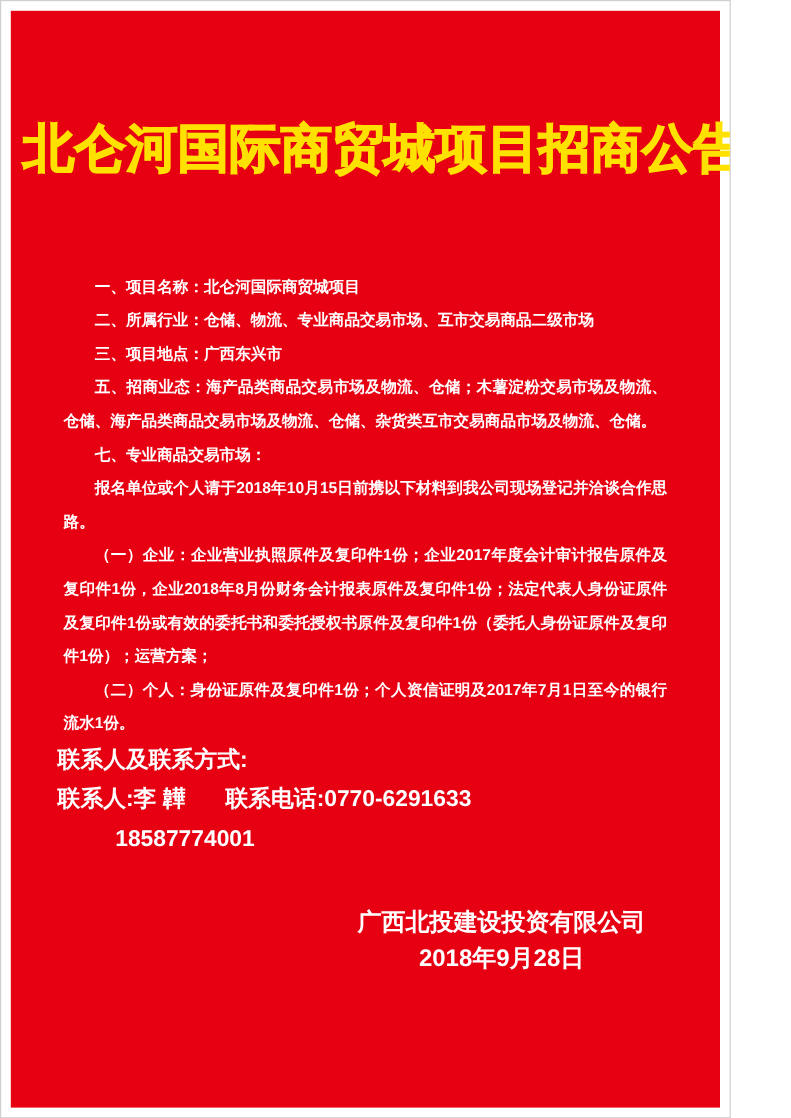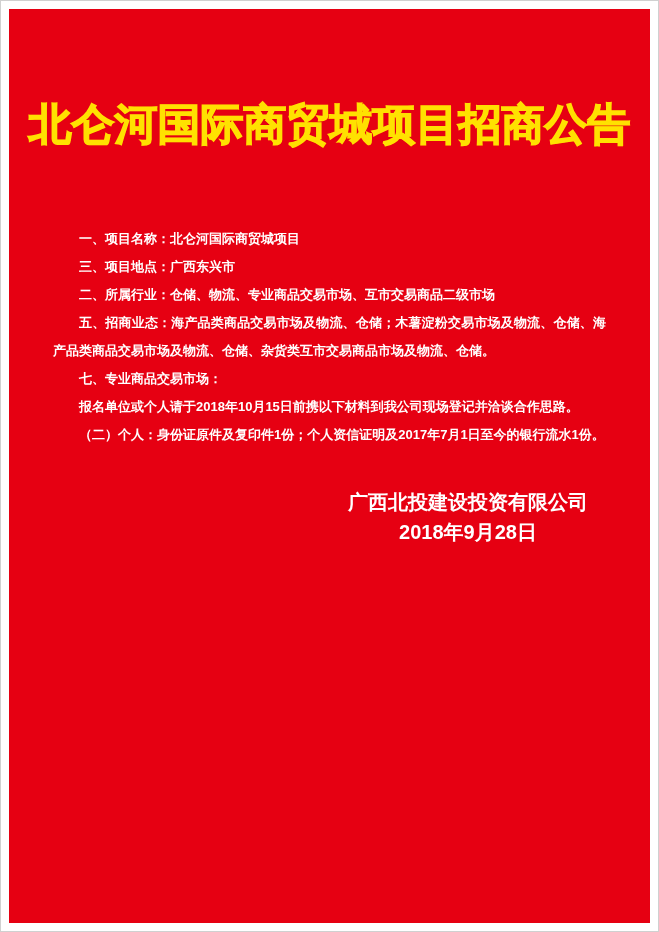--- a/index.html
+++ b/index.html
@@ -1,18 +1,18 @@
 <!DOCTYPE html>
 <html><head>
 <meta charset="utf-8">
 <style>
   html,body{margin:0;padding:0;background:#ffffff;}
   .canvas{
     position:relative;
-    width:659px;height:932px;
+    width:609px;height:932px;
     background:#ffffff;
     box-sizing:border-box;
     border:1px solid #d0d0d0;
     overflow:hidden;
     font-family:"Liberation Sans","DejaVu Sans",sans-serif;
   }
   .red-area{
     position:absolute;
     top:8px;left:8px;right:8px;bottom:8px;
     background:#e60012;
@@ -69,28 +69,37 @@
 </head>
 <body>
 
 <div class="canvas">
   <div class="red-area">
 
     <h1 class="poster-title">北仑河国际商贸城项目招商公告</h1>
 
     <div class="body-block">
         <p class="para">一、项目名称：北仑河国际商贸城项目</p>
+        <p class="para">二、所属行业：仓储、物流、专业商品交易市场、互市交易商品二级市场</p>
         <p class="para">三、项目地点：广西东兴市</p>
-        <p class="para">二、所属行业：仓储、物流、专业商品交易市场、互市交易商品二级市场</p>
         <p class="para">五、招商业态：海产品类商品交易市场及物流、仓储；木薯淀粉交易市场及物流、仓储、海产品类商品交易市场及物流、仓储、杂货类互市交易商品市场及物流、仓储。</p>
         <p class="para">七、专业商品交易市场：</p>
         <p class="para">报名单位或个人请于2018年10月15日前携以下材料到我公司现场登记并洽谈合作思路。</p>
+        <p class="para">（一）企业：企业营业执照原件及复印件1份；企业2017年度会计审计报告原件及复印件1份，企业2018年8月份财务会计报表原件及复印件1份；法定代表人身份证原件及复印件1份或有效的委托书和委托授权书原件及复印件1份（委托人身份证原件及复印件1份）；运营方案；</p>
         <p class="para">（二）个人：身份证原件及复印件1份；个人资信证明及2017年7月1日至今的银行流水1份。</p>
       </div>
 
+    <div class="contact-block">
+      <p>联系人及联系方式:</p>
+      <p>
+        <span>联系人:李 韡</span>
+        <span class="contact-phone">联系电话:0770-6291633</span>
+        <span class="contact-mobile">18587774001</span>
+      </p>
+    </div>
 
     <div class="signature-block">
       <div class="signature-inner">
         <p>广西北投建设投资有限公司</p>
         <p>2018年9月28日</p>
       </div>
     </div>
 
   </div>
 </div>

